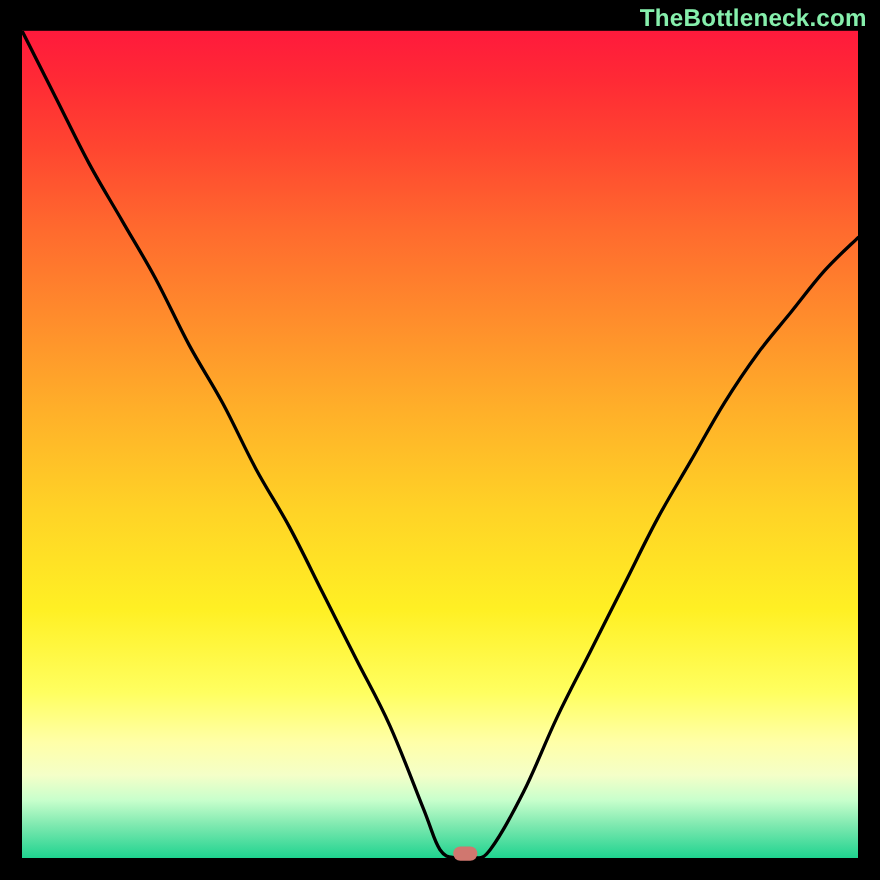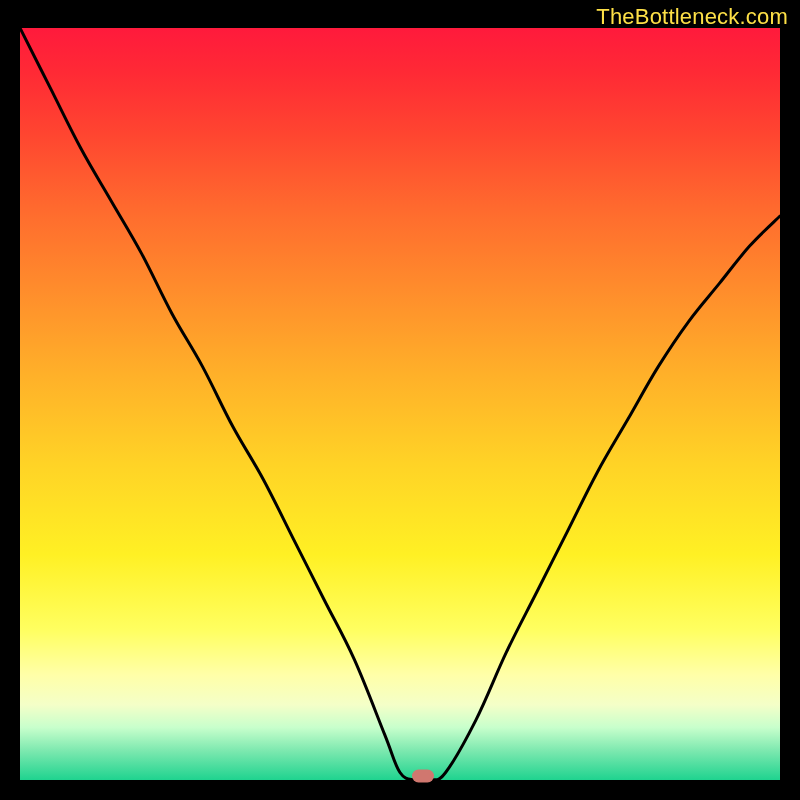--- a/index.html
+++ b/index.html
@@ -14,23 +14,23 @@
   .frame {
     position: relative;
     width: 800px;
     height: 800px;
     background: #000;
   }
   .watermark {
     position: absolute;
     top: 4px;
     right: 12px;
-    color: #fde047;
+    color: #86efac;
     font-size: 22px;
-    font-weight: 400;
+    font-weight: 700;
     letter-spacing: 0.2px;
     z-index: 10;
   }
   .plot-area {
     position: absolute;
     left: 20px;
     top: 28px;
     width: 760px;
     height: 752px;
     background: linear-gradient(to bottom,

